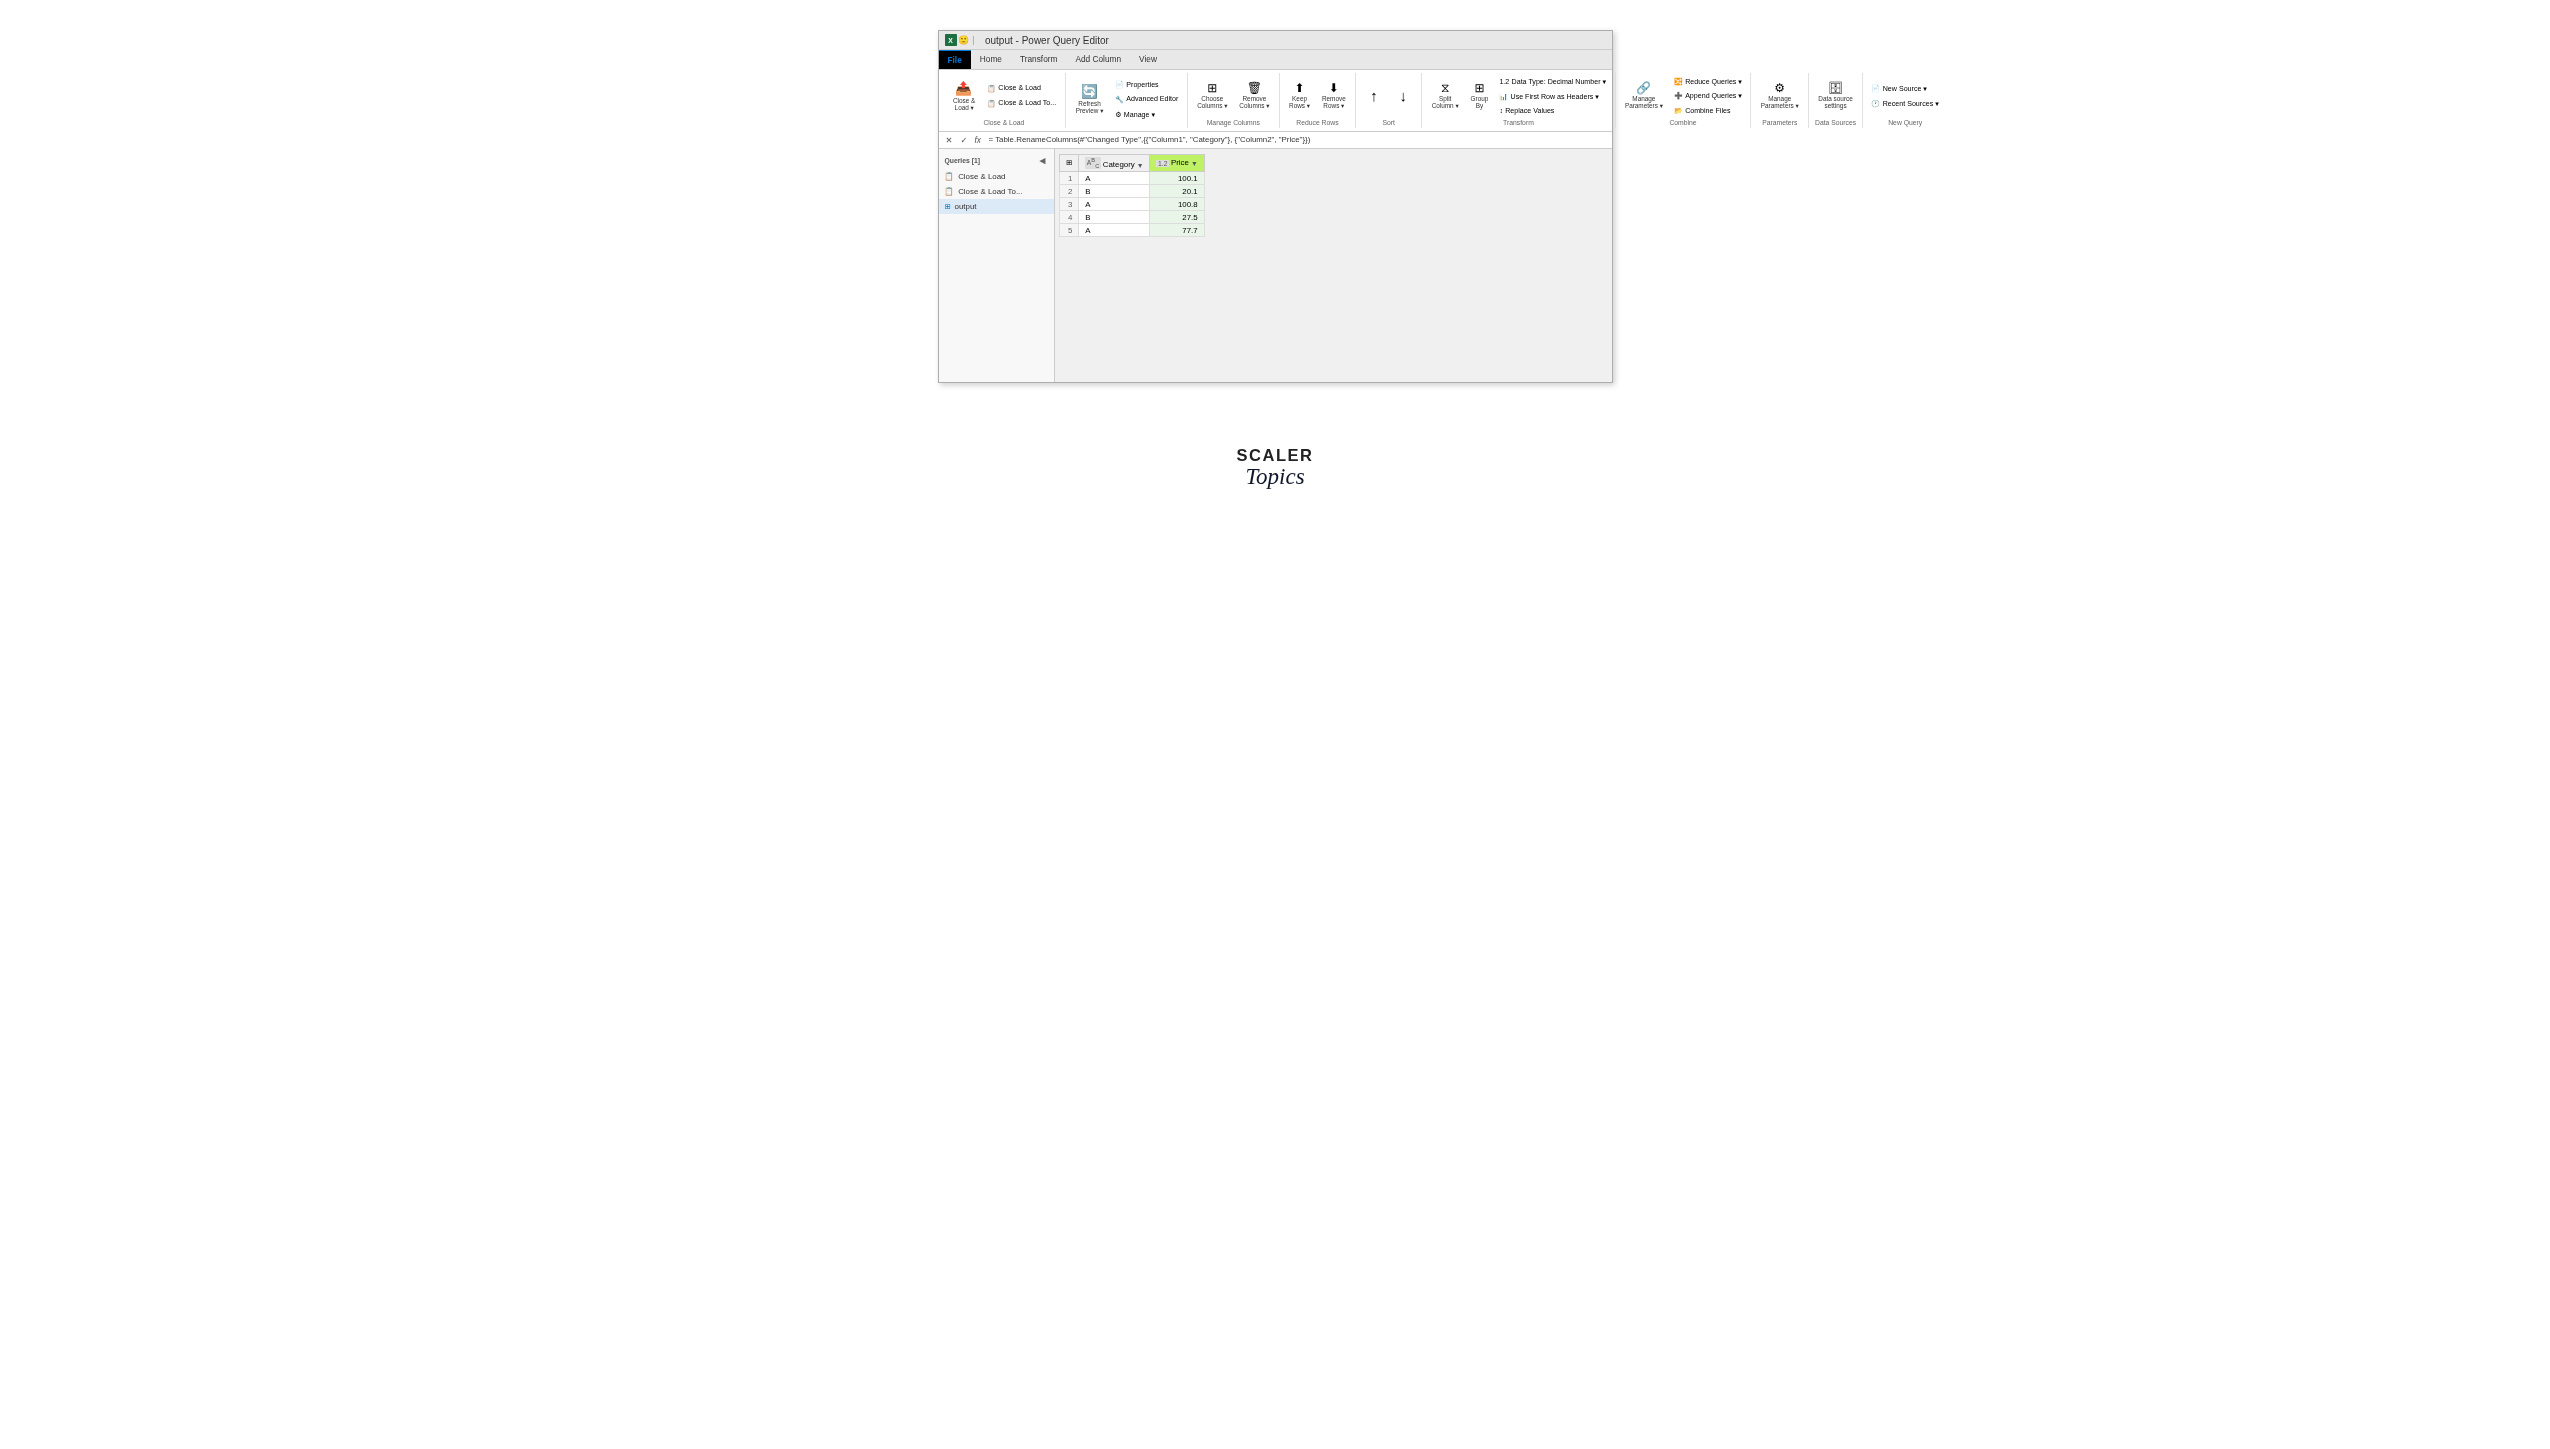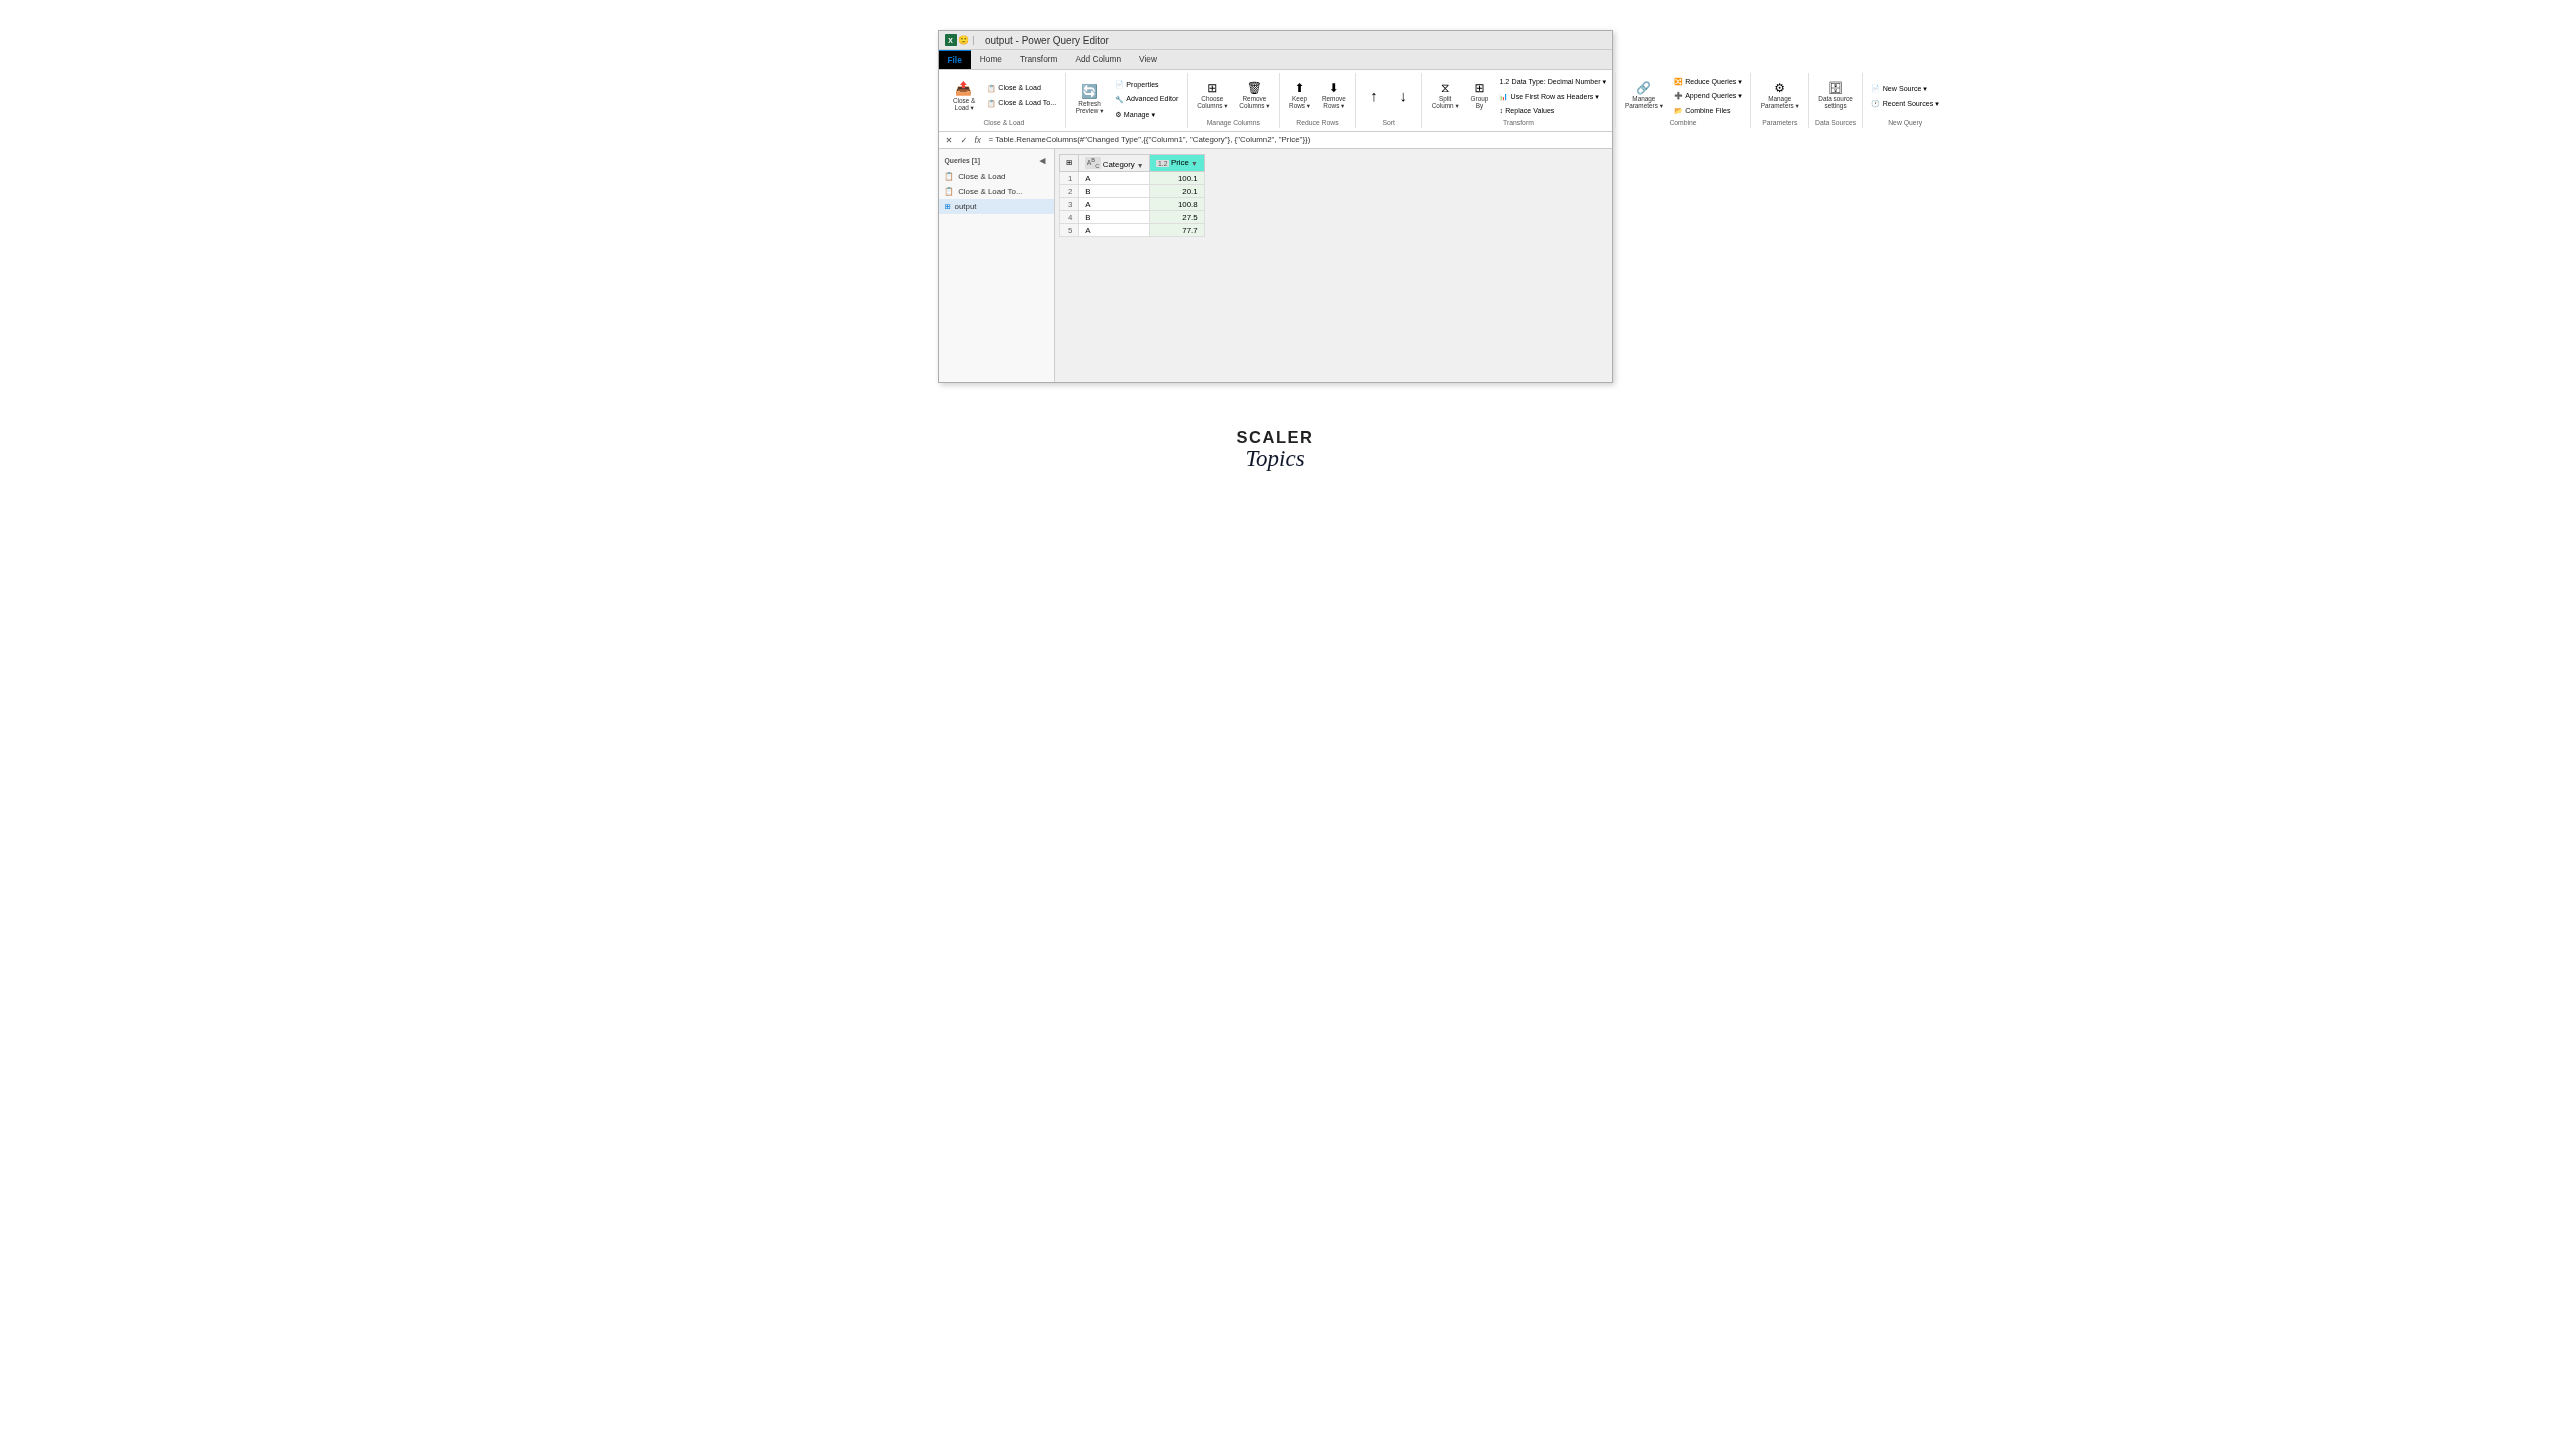--- a/index.html
+++ b/index.html
@@ -309,21 +309,21 @@
       background: #f0f0f0;
     }
     .table-icon-cell {
       background: #f0f0f0;
       border: 0.8px solid #ccc;
       padding: 1.5px 3px;
     }
 
     
     .branding {
-      margin-top: 45px;
+      margin-top: 63px;
       display: flex;
       flex-direction: column;
       align-items: center;
       gap: 0;
     }
     .brand-scaler {
       font-size: 16.5px;
       font-weight: 800;
       color: #222;
       letter-spacing: 1.5px;
@@ -572,21 +572,21 @@
             <th class="table-icon-cell">
               <span style="font-size:7.5px">⊞</span>
             </th>
             <th>
               <div class="col-header">
                 <span class="col-type-icon">A<sup>B</sup><sub>C</sub></span>
                 <span>Category</span>
                 <span class="col-filter-icon">▼</span>
               </div>
             </th>
-            <th style="background:#5eead4">
+            <th style="background:#bef264">
               <div class="col-header">
                 <span class="col-type-icon">1.2</span>
                 <span>Price</span>
                 <span class="col-filter-icon">▼</span>
               </div>
             </th>
           </tr>
         </thead>
         <tbody>
           <tr>

